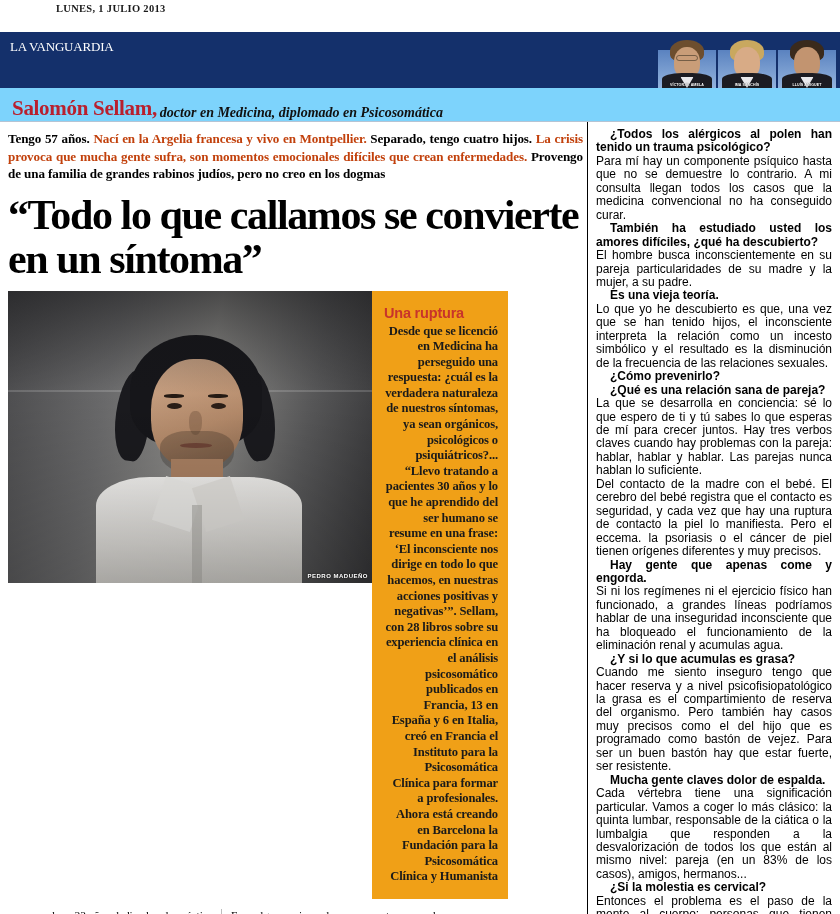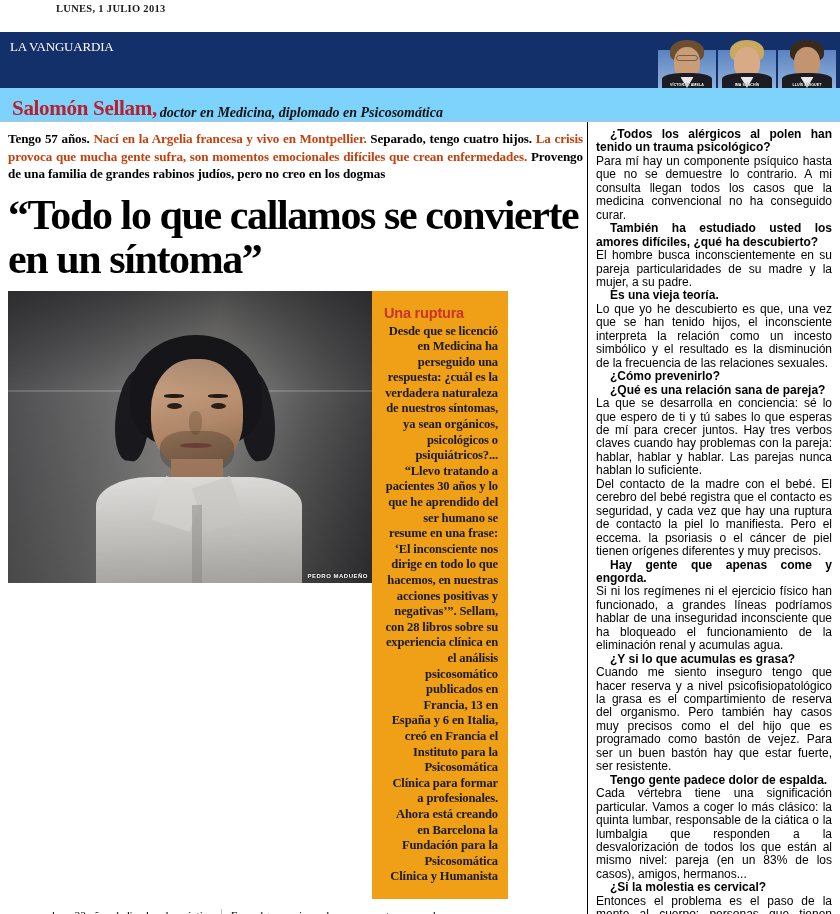--- a/index.html
+++ b/index.html
@@ -518,21 +518,21 @@
       <span class="q">Es una vieja teoría.</span>
       <p>Lo que yo he descubierto es que, una vez que se han tenido hijos, el inconsciente interpreta la relación como un incesto simbólico y el resultado es la disminución de la frecuencia de las relaciones sexuales.</p>
       <span class="q">¿Cómo prevenirlo?</span>
       <span class="q">¿Qué es una relación sana de pareja?</span>
       <p>La que se desarrolla en conciencia: sé lo que espero de ti y tú sabes lo que esperas de mí para crecer juntos. Hay tres verbos claves cuando hay problemas con la pareja: hablar, hablar y hablar. Las parejas nunca hablan lo suficiente.</p>
       <p>Del contacto de la madre con el bebé. El cerebro del bebé registra que el contacto es seguridad, y cada vez que hay una ruptura de contacto la piel lo manifiesta. Pero el eccema. la psoriasis o el cáncer de piel tienen orígenes diferentes y muy precisos.</p>
       <span class="q">Hay gente que apenas come y engorda.</span>
       <p>Si ni los regímenes ni el ejercicio físico han funcionado, a grandes líneas podríamos hablar de una inseguridad inconsciente que ha bloqueado el funcionamiento de la eliminación renal y acumulas agua.</p>
       <span class="q">¿Y si lo que acumulas es grasa?</span>
       <p>Cuando me siento inseguro tengo que hacer reserva y a nivel psicofisiopatológico la grasa es el compartimiento de reserva del organismo. Pero también hay casos muy precisos como el del hijo que es programado como bastón de vejez. Para ser un buen bastón hay que estar fuerte, ser resistente.</p>
-      <span class="q">Tengo gente padece dolor de espalda.</span>
+      <span class="q">Mucha gente claves dolor de espalda.</span>
       <p>Cada vértebra tiene una significación particular. Vamos a coger lo más clásico: la quinta lumbar, responsable de la ciática o la lumbalgia que responden a la desvalorización de todos los que están al mismo nivel: pareja (en un 83% de los casos), amigos, hermanos...</p>
       <span class="q">¿Si la molestia es cervical?</span>
       <p>Entonces el problema es el paso de la mente al cuerpo: personas que tienen proyectos y bastón pero que no consiguen realizarlos o que actúan pero su mente no está de acuerdo con lo que hacen.</p>
 
     </div>
   </div>
 
 </div>
 
 </body></html>

